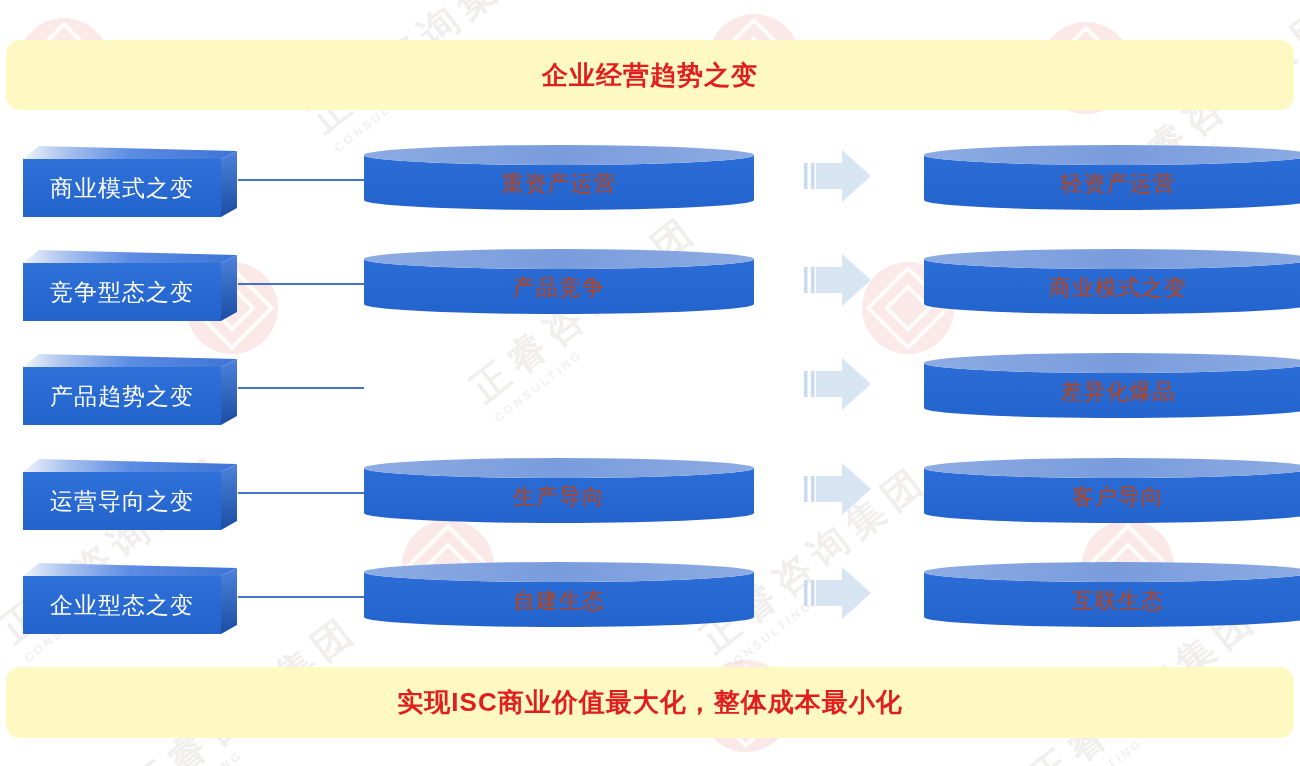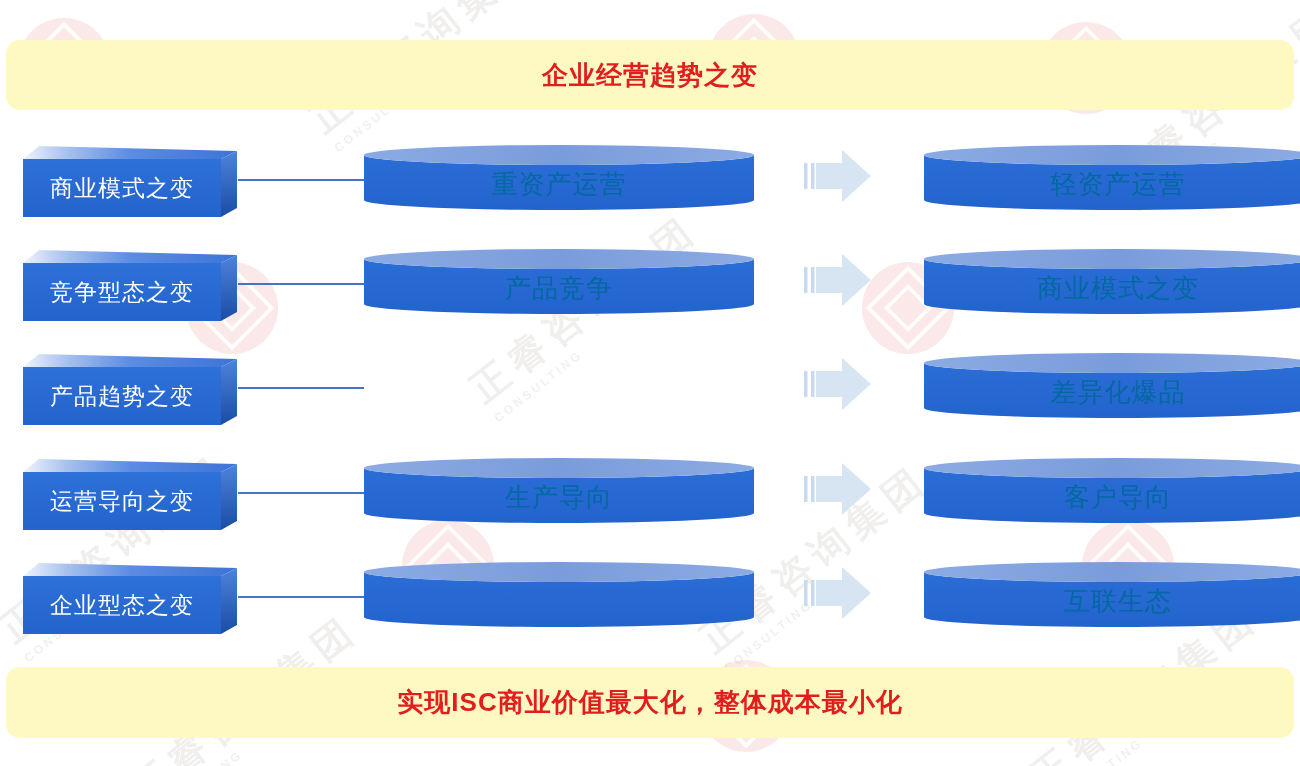--- a/index.html
+++ b/index.html
@@ -31,21 +31,21 @@
   .box-label{position:absolute; left:2px; top:17px; width:198px; height:58px;
     display:flex; align-items:center; justify-content:center;
     color:#ffffff; font-size:23px; letter-spacing:1px;}
   .connector{position:absolute; left:222px; top:37px; width:126px; height:2px; background:#4574c6;}
   .cyl{position:absolute; top:3px; width:390px; height:68px;}
   .cyl svg{position:absolute; left:0; top:0;}
   .cyl-left{left:348px;}
   .cyl-right{left:908px; width:388px;}
   .cyl-label{position:absolute; left:0; top:16px; width:100%; height:46px;
     display:flex; align-items:center; justify-content:center;
-    color:#0369a1; font-size:26px; letter-spacing:1px;}
+    color:#c2410c; font-size:22px; letter-spacing:1px;}
   .arrow{position:absolute; left:788px; top:6px; width:68px; height:56px;}
 </style>
 </head>
 <body>
 
 <svg width="0" height="0" style="position:absolute" aria-hidden="true">
   <defs>
     <linearGradient id="gTop" x1="0" y1="0" x2="1" y2="0">
       <stop offset="0%" stop-color="#eff4fc"></stop>
       <stop offset="20%" stop-color="#a9c2ee"></stop>
@@ -265,20 +265,21 @@
         <rect x="2" y="17" width="198" height="58" fill="url(#gFront)"></rect>
       </svg>
       <div class="box-label">企业型态之变</div>
     </div>
     <div class="connector"></div>
     <div class="cyl cyl-left">
       <svg width="390" height="68" viewBox="0 0 390 68">
         <path d="M0,10 L0,55 A195,10 0 0 0 390,55 L390,10 A195,10 0 0 1 0,10 Z" fill="url(#gCyl)"></path>
         <ellipse cx="195" cy="10" rx="195" ry="10" fill="url(#gEll)"></ellipse>
       </svg>
+      <div class="cyl-label">自建生态</div>
     </div>
     <div class="arrow">
       <svg width="68" height="56" viewBox="0 0 68 56">
         <rect x="0" y="15" width="3.5" height="26" fill="#c8daed"></rect>
         <rect x="7" y="15" width="3.5" height="26" fill="#c8daed"></rect>
         <rect x="12" y="15" width="26" height="26" fill="#d7e5f3"></rect>
         <polygon points="38,2 67,28 38,54" fill="#d7e5f3"></polygon>
       </svg>
     </div>
     <div class="cyl cyl-right">

